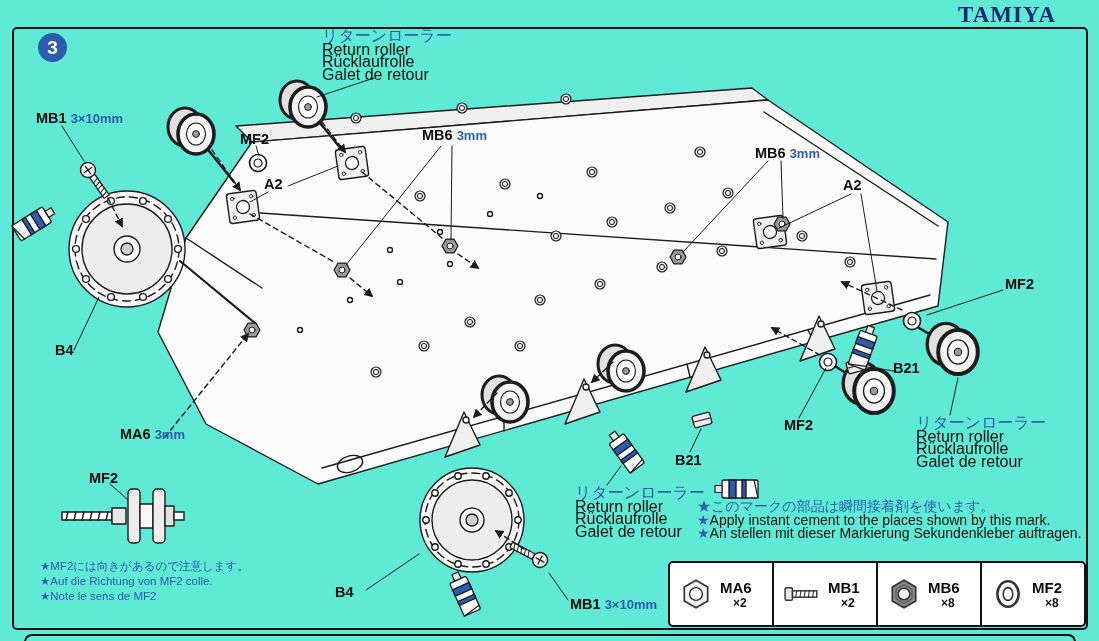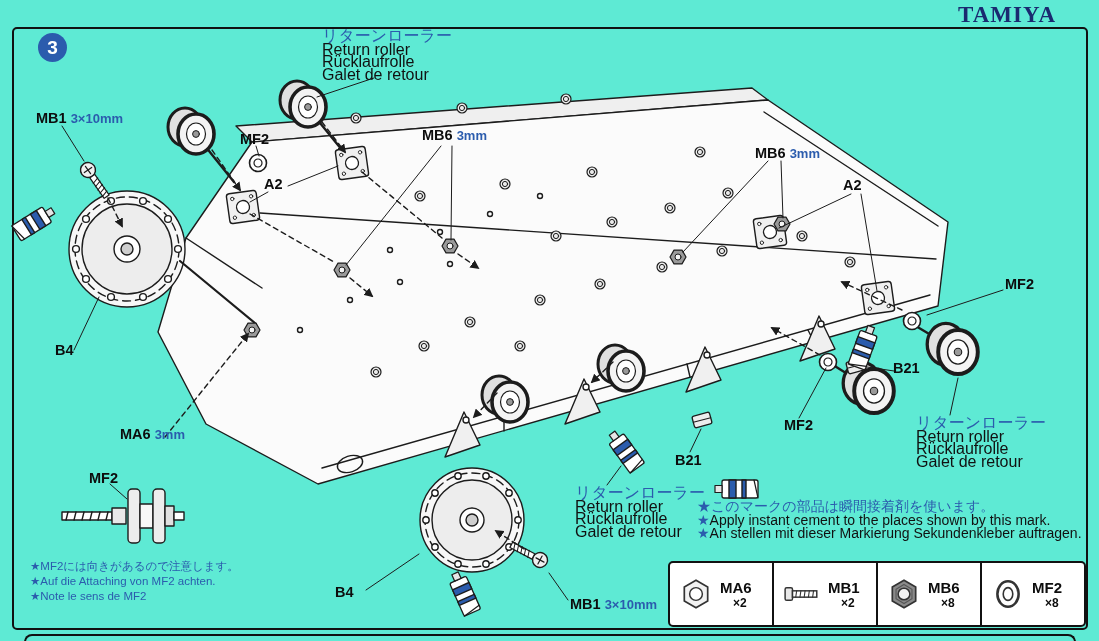--- a/index.html
+++ b/index.html
@@ -346,23 +346,23 @@
   <div class="lbl" style="left:1005px;top:276px"><span>MF2</span></div>
   <div class="lbl" style="left:893px;top:360px"><span>B21</span></div>
   <div class="lbl" style="left:784px;top:417px"><span>MF2</span></div>
   <div class="lbl" style="left:55px;top:342px"><span>B4</span></div>
   <div class="lbl" style="left:120px;top:426px"><span>MA6</span><span class="size">3mm</span></div>
   <div class="lbl" style="left:89px;top:470px"><span>MF2</span></div>
   <div class="lbl" style="left:675px;top:452px"><span>B21</span></div>
   <div class="lbl" style="left:335px;top:584px"><span>B4</span></div>
   <div class="lbl" style="left:570px;top:596px"><span>MB1</span><span class="size">3×10mm</span></div>
 
-  <div class="noteblk mf2" style="left:30px;top:559px">
+  <div class="noteblk mf2" style="left:40px;top:559px">
     <div>★MF2には向きがあるので注意します。</div>
-    <div>★Auf die Attaching von MF2 achten.</div>
+    <div>★Auf die Richtung von MF2 colle.</div>
     <div>★Note le sens de MF2</div>
   </div>
 
   <div class="noteblk cement" style="left:697px;top:500px">
     <div class="ja"><span>★このマークの部品は瞬間接着剤を使います。</span></div>
     <div><span class="star">★</span><span>Apply instant cement to the places shown by this mark.</span></div>
     <div><span class="star">★</span><span>An stellen mit dieser Markierung Sekundenkleber auftragen.</span></div>
   </div>
 
   <div class="plist">

